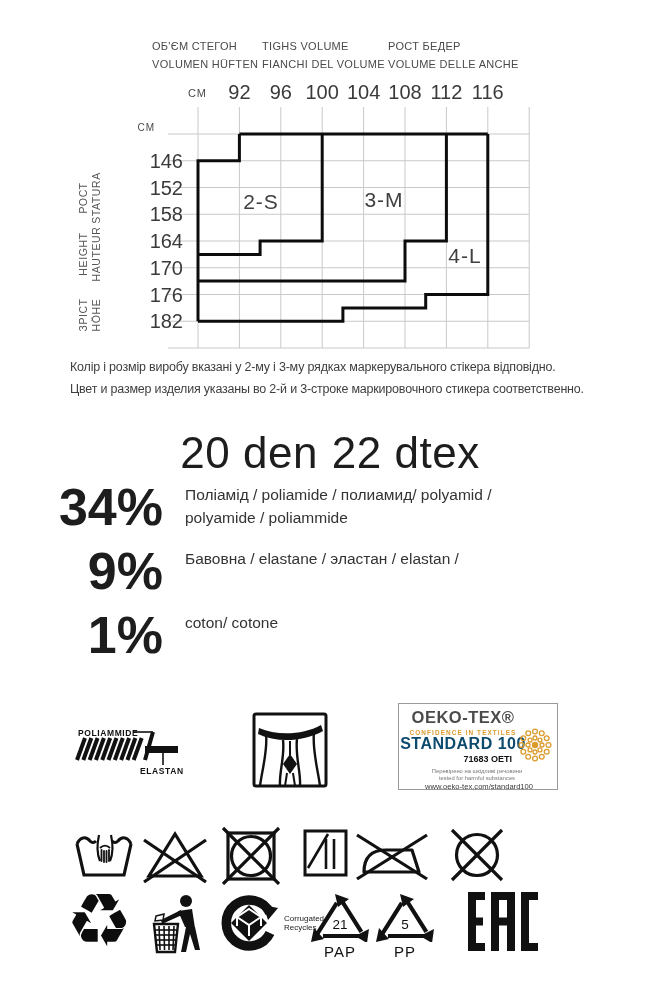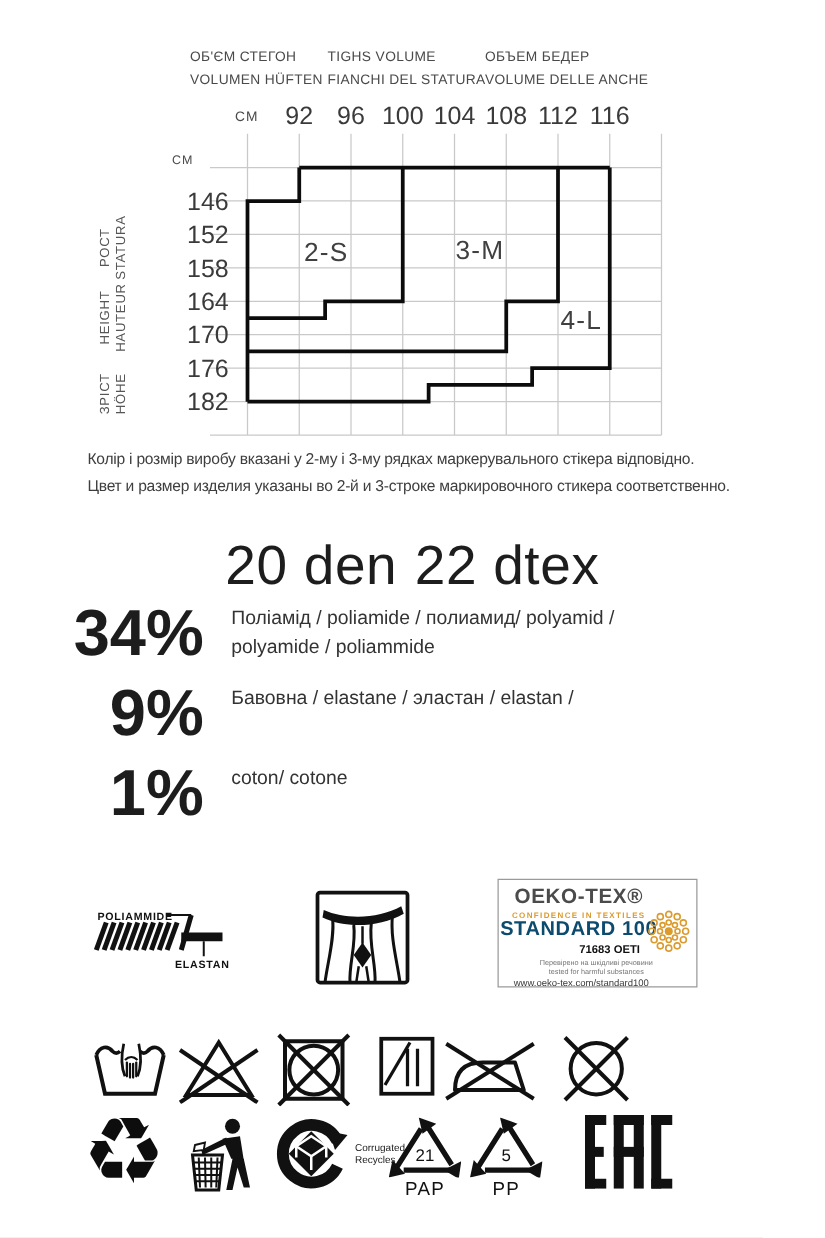--- a/index.html
+++ b/index.html
@@ -37,21 +37,21 @@
 
   
   .oeko{position:absolute;left:398px;top:703px;width:160px;height:87px;border:1.5px solid #9a9a9a;
         box-sizing:border-box;background:#fff;}
   .oeko div{position:absolute;white-space:nowrap;}
   .oeko-brand{left:0;top:4px;width:128px;text-align:center;font-size:16.5px;font-weight:bold;letter-spacing:.5px;}
   .oeko-conf{left:0;top:24.5px;width:128px;text-align:center;font-size:6.4px;font-weight:bold;letter-spacing:1.1px;}
   .oeko-std{left:0;top:31px;width:128px;text-align:center;font-size:16px;font-weight:bold;letter-spacing:.5px;}
   .oeko-cert{left:0;top:50px;width:113px;text-align:right;font-size:9px;font-weight:bold;color:#111;}
   .oeko-note{left:0;width:156px;text-align:center;font-size:5.8px;color:#777;}
-  .oeko-url{left:12px;top:77.5px;width:156px;text-align:left;font-size:7.6px;color:#3a3a3a;}
+  .oeko-url{left:2px;top:77.5px;width:156px;text-align:center;font-size:7.6px;color:#3a3a3a;}
 
   
   .yarn-label{font-size:8.5px;font-weight:bold;letter-spacing:.6px;fill:#111;}
 
   
   .mobius{position:absolute;left:66px;top:882px;font-size:74px;line-height:78px;color:#0d0d0d;}
   .corr-txt{position:absolute;left:284px;top:915px;font-size:8px;line-height:8.5px;color:#222;}
   .tri-label{position:absolute;width:58px;text-align:center;font-size:15px;font-weight:500;
              letter-spacing:1px;color:#111;top:943px;}
   .pap-label{left:311px;} .pp-label{left:376px;}
@@ -61,24 +61,24 @@
 <body>
 
 <div class="page">
 
   <div class="hdr-group hdr-g1">
     <div>ОБ'ЄМ СТЕГОН</div>
     <div>VOLUMEN HÜFTEN</div>
   </div>
   <div class="hdr-group hdr-g2">
     <div>TIGHS VOLUME</div>
-    <div>FIANCHI DEL STATURA</div>
+    <div>FIANCHI DEL VOLUME</div>
   </div>
   <div class="hdr-group hdr-g3">
-    <div>ОБЪЕМ БЕДЕР</div>
+    <div>РОСТ БЕДЕР</div>
     <div>VOLUME DELLE ANCHE</div>
   </div>
 
   <svg class="chart-svg" viewBox="0 0 660 360">
 
     <g>
       <line class="grid-line" x1="198" y1="107" x2="198" y2="348"></line>
       <line class="grid-line" x1="239.4" y1="107" x2="239.4" y2="348"></line>
       <line class="grid-line" x1="280.8" y1="107" x2="280.8" y2="348"></line>
       <line class="grid-line" x1="322.2" y1="107" x2="322.2" y2="348"></line>

